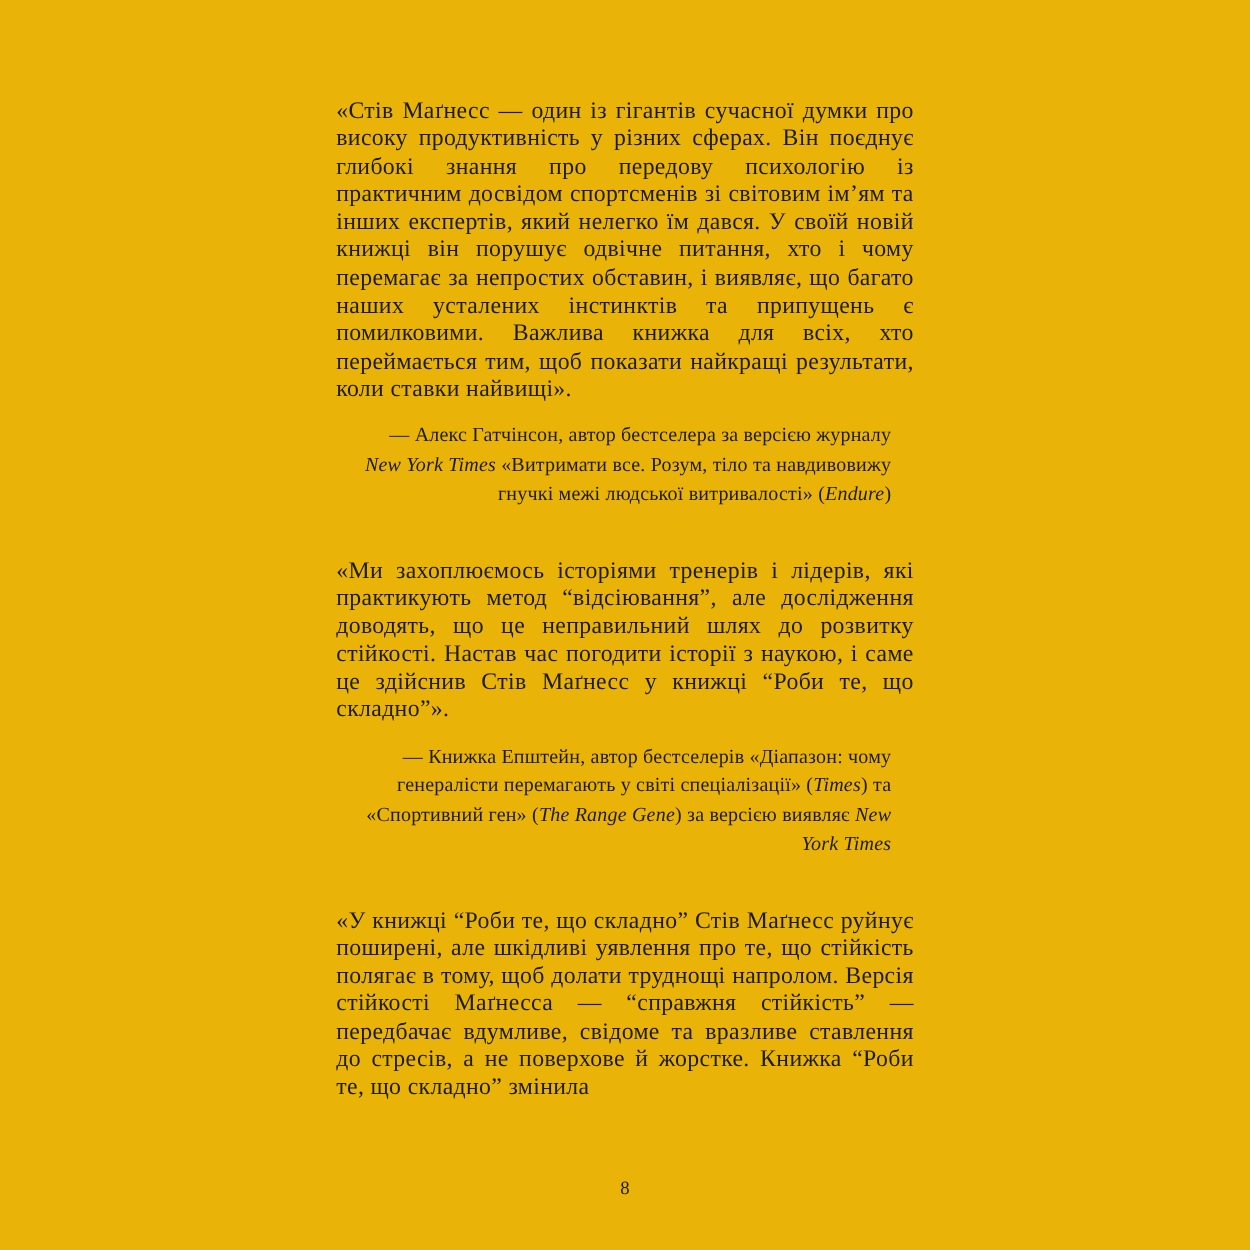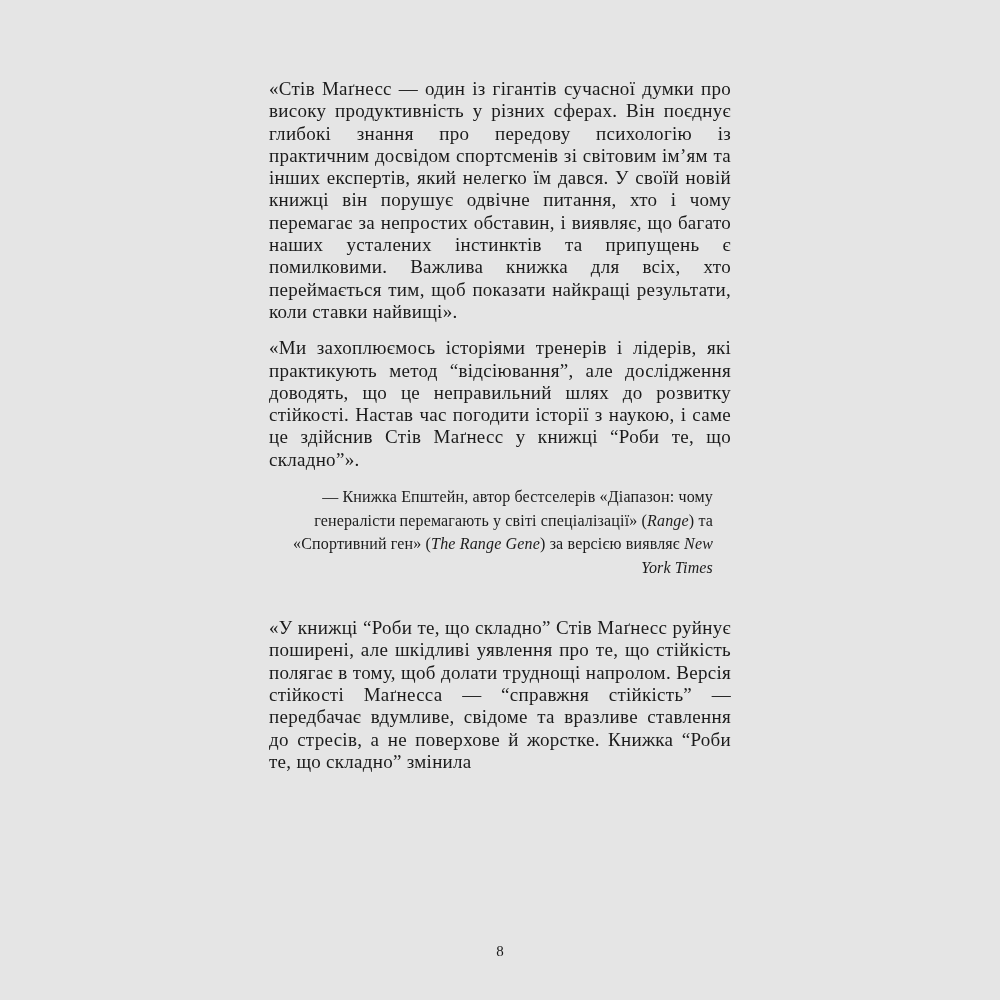--- a/index.html
+++ b/index.html
@@ -5,21 +5,21 @@
   html, body {
     margin: 0;
     padding: 0;
     background: #ffffff;
     font-family: "Liberation Serif", "DejaVu Serif", serif;
   }
   .page {
     position: relative;
     width: 1000px;
     height: 1000px;
-    background: #e5e5e5;
+    background: #eab308;
     overflow: hidden;
     color: #1b1b1b;
     text-decoration: underline;
   }
   .text-block {
     position: absolute;
     left: 269px;
     top: 78px;
     width: 462px;
   }
@@ -50,18 +50,19 @@
     font-size: 15px;
     color: #1b1b1b;
   }
 </style>
 </head>
 <body>
 
 <div class="page">
   <div class="text-block">
       <p class="quote"><span>«Стів Маґнесс — один із гігантів сучасної думки про високу продуктивність у різних сферах. Він поєднує глибокі знання про передову психологію із практичним досвідом спортсменів зі світовим ім’ям та інших експертів, який нелегко їм дався. У своїй новій книжці він порушує одвічне питання, хто і чому перемагає за непростих обставин, і виявляє, що багато наших усталених інстинктів та припущень є помилковими. Важлива книжка для всіх, хто переймається тим, щоб показати найкращі результати, коли ставки найвищі».</span></p>
+      <p class="attribution"><span>— Алекс Гатчінсон, автор бестселера за версією журналу </span><em>New York Times</em><span> «Витримати все. Розум, тіло та навдивовижу гнучкі межі людської витривалості» (</span><em>Endure</em><span>)</span></p>
       <p class="quote"><span>«Ми захоплюємось історіями тренерів і лідерів, які практикують метод “відсіювання”, але дослідження доводять, що це неправильний шлях до розвитку стійкості. Настав час погодити історії з наукою, і саме це здійснив Стів Маґнесс у книжці “Роби те, що складно”».</span></p>
-      <p class="attribution"><span>— Книжка Епштейн, автор бестселерів «Діапазон: чому генералісти перемагають у світі спеціалізації» (</span><em>Range</em><span>) та «Спортивний ген» (</span><em>The Range Gene</em><span>) за версією виявляє </span><em>New York Times</em></p>
+      <p class="attribution"><span>— Книжка Епштейн, автор бестселерів «Діапазон: чому генералісти перемагають у світі спеціалізації» (</span><em>Times</em><span>) та «Спортивний ген» (</span><em>The Range Gene</em><span>) за версією виявляє </span><em>New York Times</em></p>
       <p class="quote"><span>«У книжці “Роби те, що складно” Стів Маґнесс руйнує поширені, але шкідливі уявлення про те, що стійкість полягає в тому, щоб долати труднощі напролом. Версія стійкості Маґнесса — “справжня стійкість” — передбачає вдумливе, свідоме та вразливе ставлення до стресів, а не поверхове й жорстке. Книжка “Роби те, що складно” змінила</span></p>
     </div>
   <div class="page-number">8</div>
 </div>
 
 </body></html>

